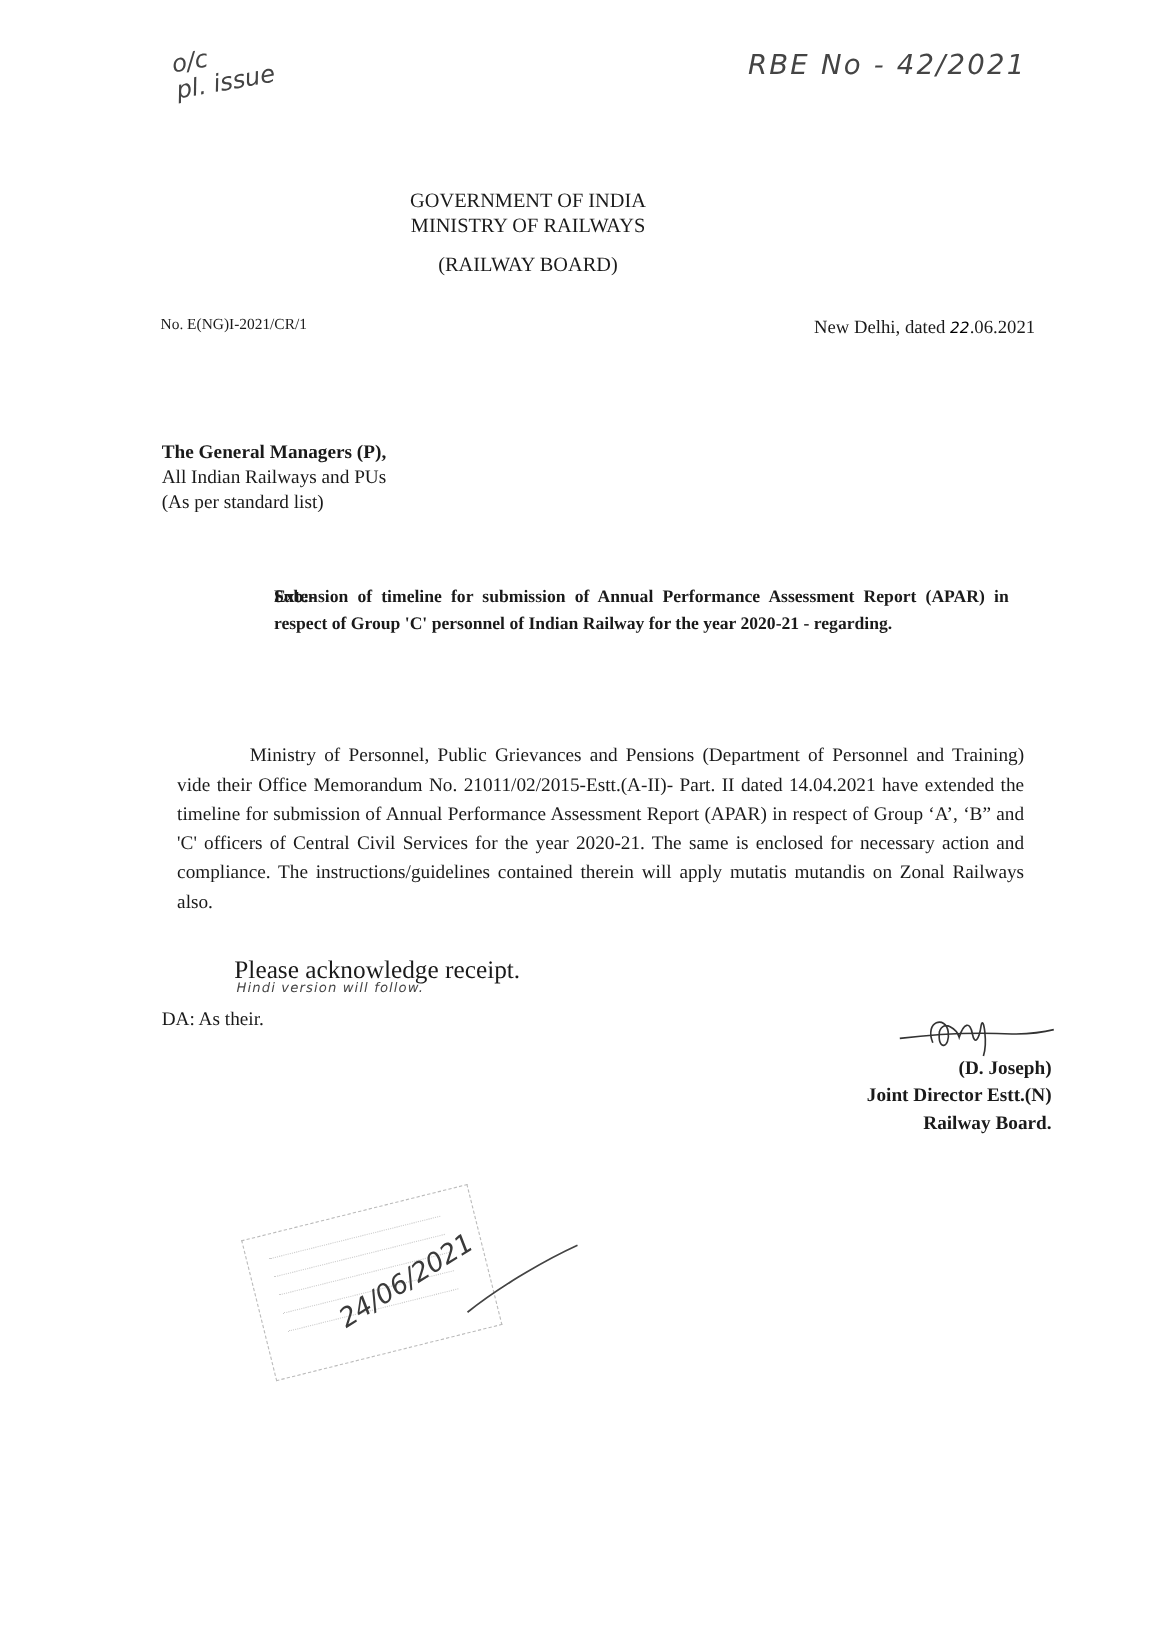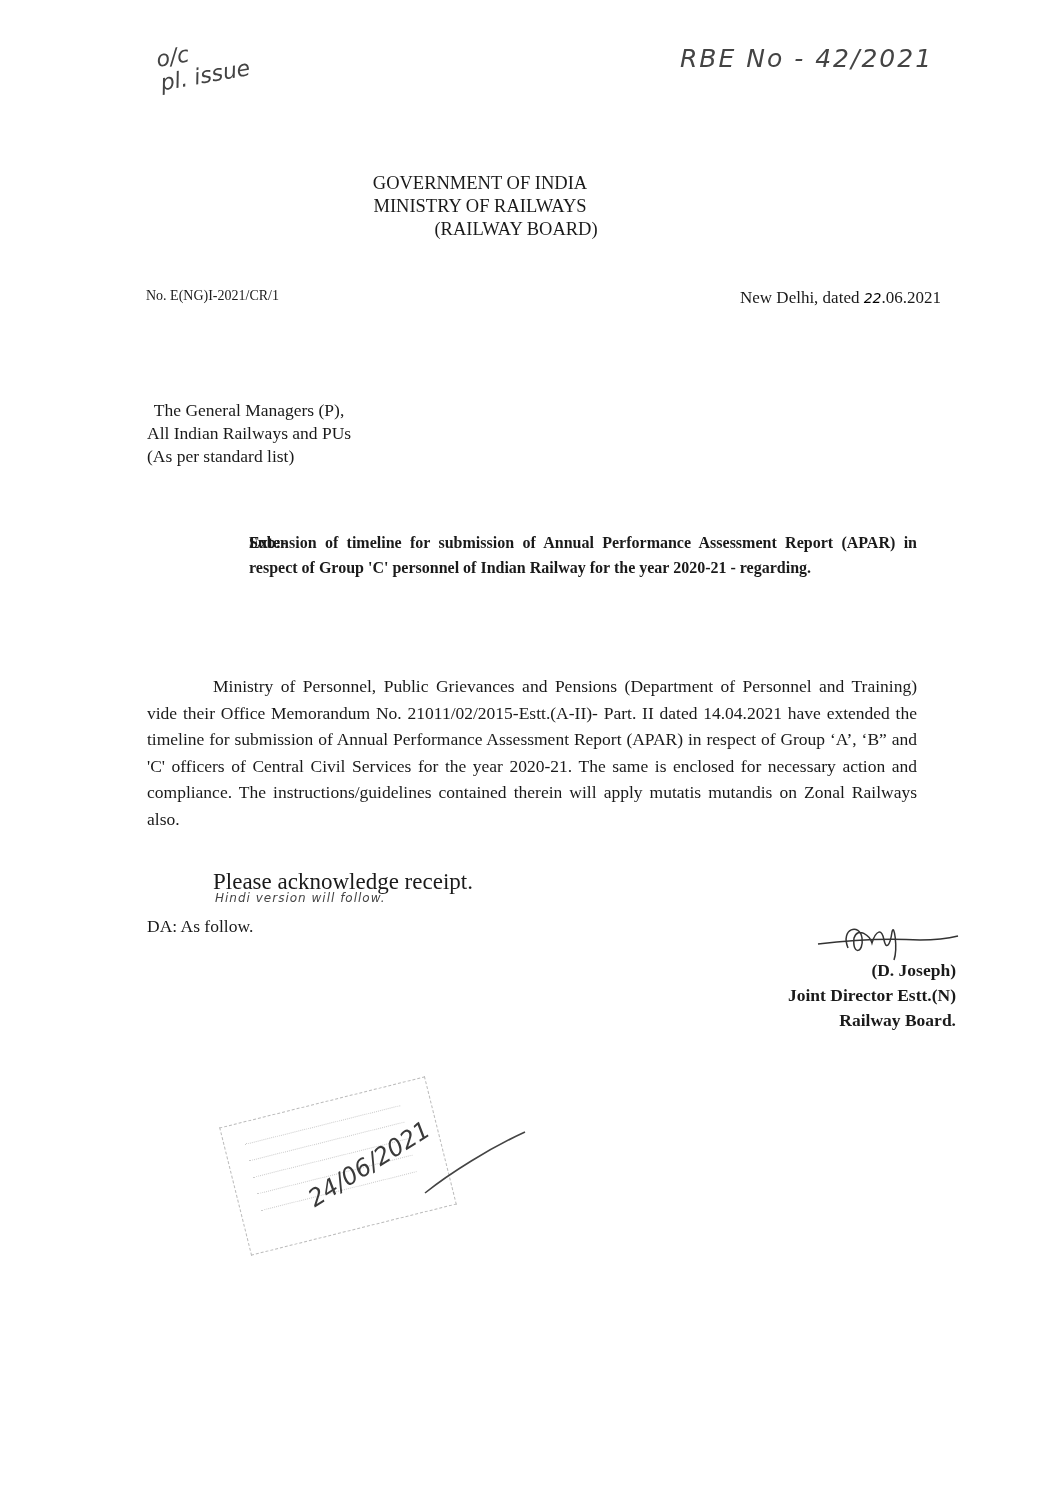--- a/index.html
+++ b/index.html
@@ -5,25 +5,25 @@
   html, body { margin: 0; padding: 0; background: #ffffff; }
   body { width: 1058px; height: 1495px; position: relative; overflow: hidden;
          font-family: "Liberation Serif", "DejaVu Serif", serif; color: #1a1a1a; }
   .abs { position: absolute; }
   .hand { font-family: "DejaVu Sans", sans-serif; font-style: italic; color: #444; font-weight: 300; }
   .hdr { left: 0; width: 960px; text-align: center; font-size: 18.5px; line-height: 23px; }
   .refno { left: 146px; top: 288px; font-size: 14px; text-align: center; }
   .dated { left: 740px; top: 288px; font-size: 17px; }
   .dated .hw { font-family: "DejaVu Sans", sans-serif; font-style: italic; color: #000000; font-size: 14px; }
   .addr { left: 147px; top: 399px; font-size: 17.5px; line-height: 23px; }
-  .addr .b { font-weight: normal; text-align: center; }
+  .addr .b { font-weight: bold; text-align: center; }
   .sub { left: 249px; top: 531px; width: 668px; font-size: 16px; line-height: 24.5px; font-weight: bold; }
   .sub .lbl { position: absolute; left: 0; top: 0; }
   .sub .txt { text-align: justify; text-align-last: left; }
-  .para { left: 147px; top: 673px; width: 770px; font-size: 17.5px; line-height: 26.5px;
+  .para { left: 161px; top: 673px; width: 770px; font-size: 17.5px; line-height: 26.5px;
           text-align: justify; text-indent: 66px; }
   .ack { left: 213px; top: 869px; font-size: 23px; }
   .hindi { left: 215px; top: 891px; font-size: 12px; letter-spacing: 1px; }
   .da { left: 147px; top: 916px; font-size: 17.5px; }
   .sig { right: 102px; top: 958px; text-align: right; font-size: 17.5px; line-height: 25px; font-weight: bold; margin-left: 39px; }
   .stamp { left: 232px; top: 1100px; width: 210px; height: 130px; border: 1px dashed #bbb;
            transform: rotate(-14deg); }
   .stamp-lines { position:absolute; left:20px; top:15px; width:160px; }
   .stamp-lines div { height: 6px; border-bottom: 1px dotted #ccc; margin-bottom: 10px; }
 </style>
@@ -32,21 +32,21 @@
 
 <div class="abs hand" style="left:158px; top:40px; font-size:22px; transform:rotate(-10deg); line-height:24px;">
   <div>o/c</div>
   <div>pl. issue</div>
 </div>
 
 <div class="abs hand" style="left:680px; top:44px; font-size:25px; letter-spacing:2px;">RBE No - 42/2021</div>
 
 <div class="abs hdr" style="top:172px;">GOVERNMENT OF INDIA</div>
 <div class="abs hdr" style="top:195px;">MINISTRY OF RAILWAYS</div>
-<div class="abs hdr" style="top:218px;margin-left:36px;">(RAILWAY BOARD)</div>
+<div class="abs hdr" style="top:230px;">(RAILWAY BOARD)</div>
 
 <div class="abs refno">No. E(NG)I-2021/CR/1</div>
 <div class="abs dated">
   <span>New Delhi, dated </span><span class="hw">22</span><span>.06.2021</span>
 </div>
 
 <div class="abs addr">
   <div class="b">The General Managers (P),</div>
   <div>All Indian Railways and PUs</div>
   <div>(As per standard list)</div>
@@ -54,21 +54,21 @@
 
 <div class="abs sub">
   <span class="lbl">Sub:-</span>
   <div class="txt">Extension of timeline for submission of Annual Performance Assessment Report (APAR) in respect of Group 'C' personnel of Indian Railway for the year 2020-21 - regarding.</div>
 </div>
 
 <div class="abs para">Ministry of Personnel, Public Grievances and Pensions (Department of Personnel and Training) vide their Office Memorandum No. 21011/02/2015-Estt.(A-II)- Part. II dated 14.04.2021 have extended the timeline for submission of Annual Performance Assessment Report (APAR) in respect of Group ‘A’, ‘B” and 'C' officers of Central Civil Services for the year 2020-21. The same is enclosed for necessary action and compliance. The instructions/guidelines contained therein will apply mutatis mutandis on Zonal Railways also.</div>
 
 <div class="abs ack">Please acknowledge receipt.</div>
 <div class="abs hand hindi">Hindi version will follow.</div>
-<div class="abs da">DA: As follow.</div>
+<div class="abs da">DA: As their.</div>
 
 <svg class="abs" style="left:810px; top:918px;" width="150" height="45" viewBox="0 0 150 45">
   <path d="M8 26 C40 22 70 20 110 22 C125 22 140 20 148 18" stroke="#333" stroke-width="1.5" fill="none"></path>
   <path d="M38 30 C30 10 50 5 52 20 C54 35 42 38 44 20 C48 8 60 18 62 25 C66 12 72 10 74 22 C76 32 80 28 82 14 C84 4 88 30 84 42" stroke="#333" stroke-width="1.5" fill="none"></path>
 </svg>
 
 <div class="abs sig">
   <div>(D. Joseph)</div>
   <div>Joint Director Estt.(N)</div>
   <div>Railway Board.</div>

